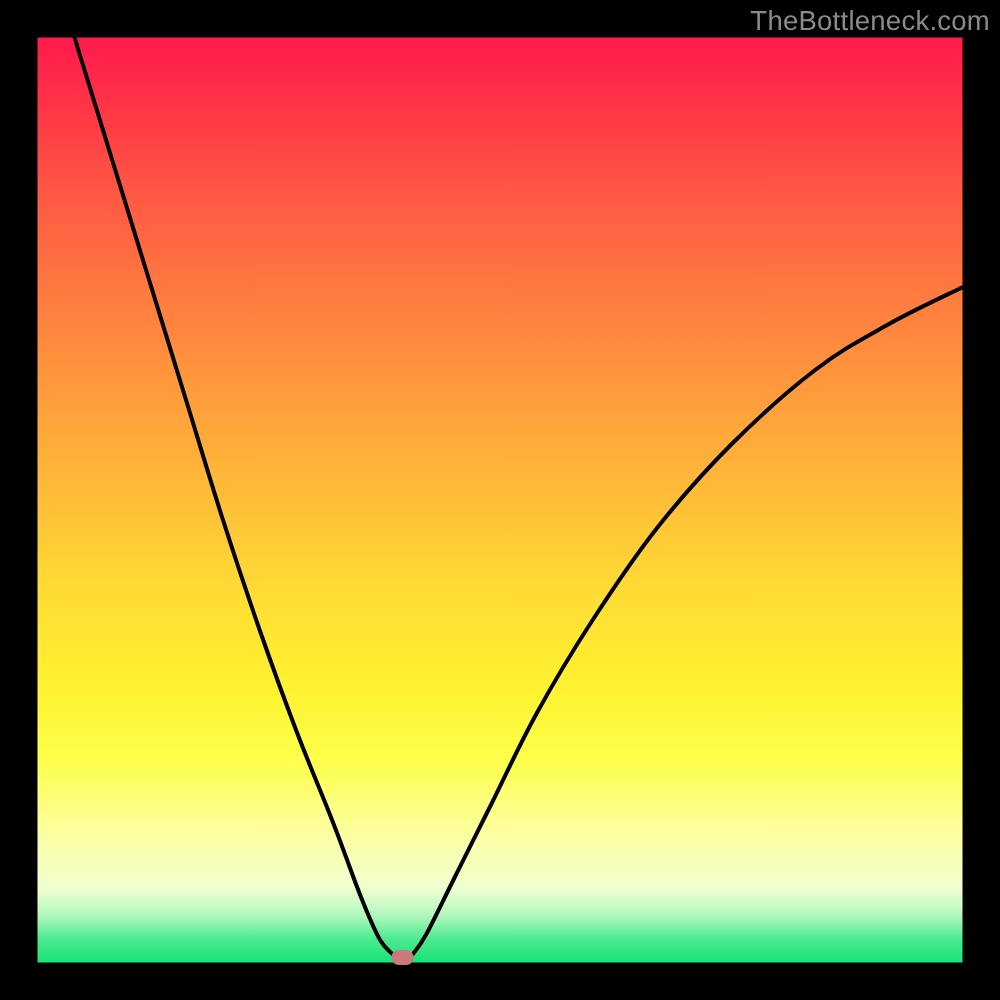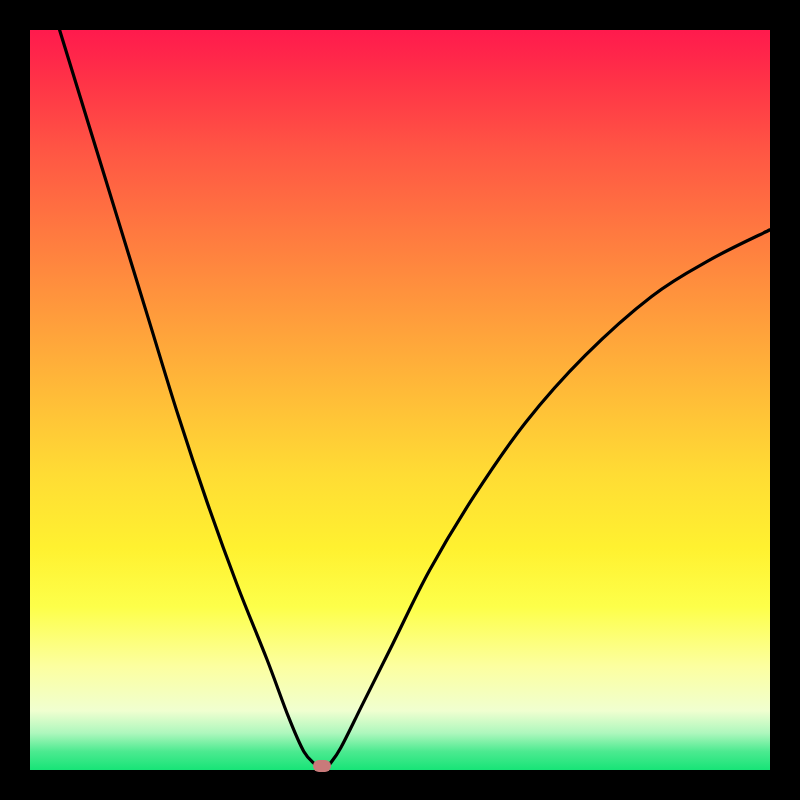--- a/index.html
+++ b/index.html
@@ -67,20 +67,21 @@
     border-radius: 6px;
     background: #c97a7a;
     transform: translate(-50%, -50%);
   }
 </style>
 </head>
 <body>
 
 <div class="frame">
 
+  <div class="watermark">TheBottleneck.com</div>
 
   <div class="plot-area">
 
     <svg class="curve" viewBox="0 0 740 740" preserveAspectRatio="none">
       <path id="curve-left" fill="none" stroke="#000" stroke-width="3.2" stroke-linecap="round" d="M 29.6 0 C 34.928000000000004 17.316000000000006, 48.544000000000004 61.56800000000005, 59.2 96.20000000000005 C 69.856 130.83200000000005, 78.14399999999999 157.76799999999997, 88.8 192.39999999999998 C 99.456 227.03199999999998, 107.744 253.96800000000002, 118.4 288.6 C 129.056 323.232, 137.344 351.5, 148 384.8 C 158.656 418.1, 166.944 442.96400000000006, 177.6 473.6 C 188.256 504.236, 196.544 527.028, 207.20000000000002 555 C 217.85600000000002 582.972, 227.47600000000003 605.024, 236.8 629 C 246.124 652.976, 252.34 671.5500000000001, 259 688.2 C 265.66 704.85, 269.13800000000003 713.2416, 273.8 721.5 C 278.462 729.7584, 282.90200000000004 731.8156, 284.90000000000003 734.08"></path>
       <path id="curve-right" fill="none" stroke="#000" stroke-width="3.2" stroke-linecap="round" d="M 299.70000000000005 734.08 C 301.69800000000004 731.1496000000001, 304.80600000000004 728.7224, 310.8 717.8 C 316.794 706.8775999999999, 323.676 692.048, 333 673.4 C 342.324 654.752, 350.61199999999997 638.176, 362.59999999999997 614.2 C 374.58799999999997 590.224, 384.94800000000004 566.84, 399.6 540.2 C 414.252 513.5600000000001, 426.684 492.84, 444 466.2 C 461.316 439.56, 475.82 417.50800000000004, 495.8 392.20000000000005 C 515.78 366.89200000000005, 532.356 348.24399999999997, 555 325.59999999999997 C 577.644 302.95599999999996, 598.956 283.71599999999995, 621.6 266.4 C 644.244 249.084, 659.488 241.388, 680.8000000000001 229.40000000000003 C 702.1120000000001 217.41200000000006, 729.344 205.12800000000007, 740 199.80000000000007"></path>
     </svg>
 
     <div id="marker" class="marker" style="left: 292.3px; top: 735.56px;"></div>
   </div>

